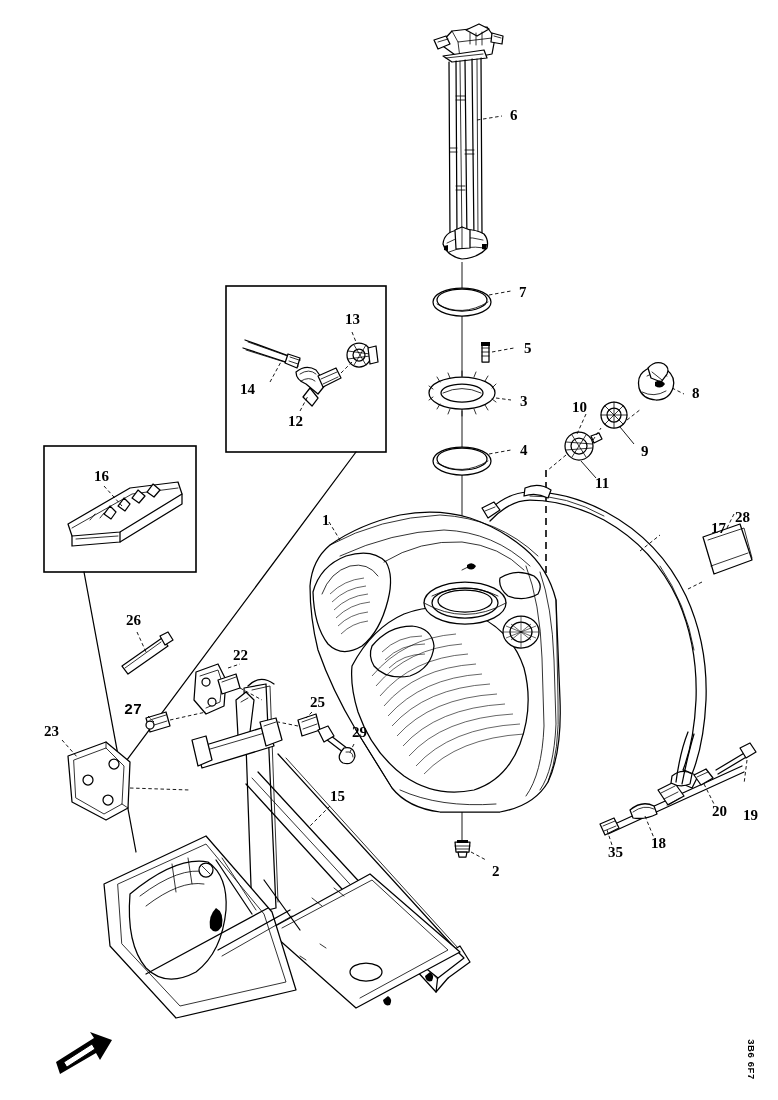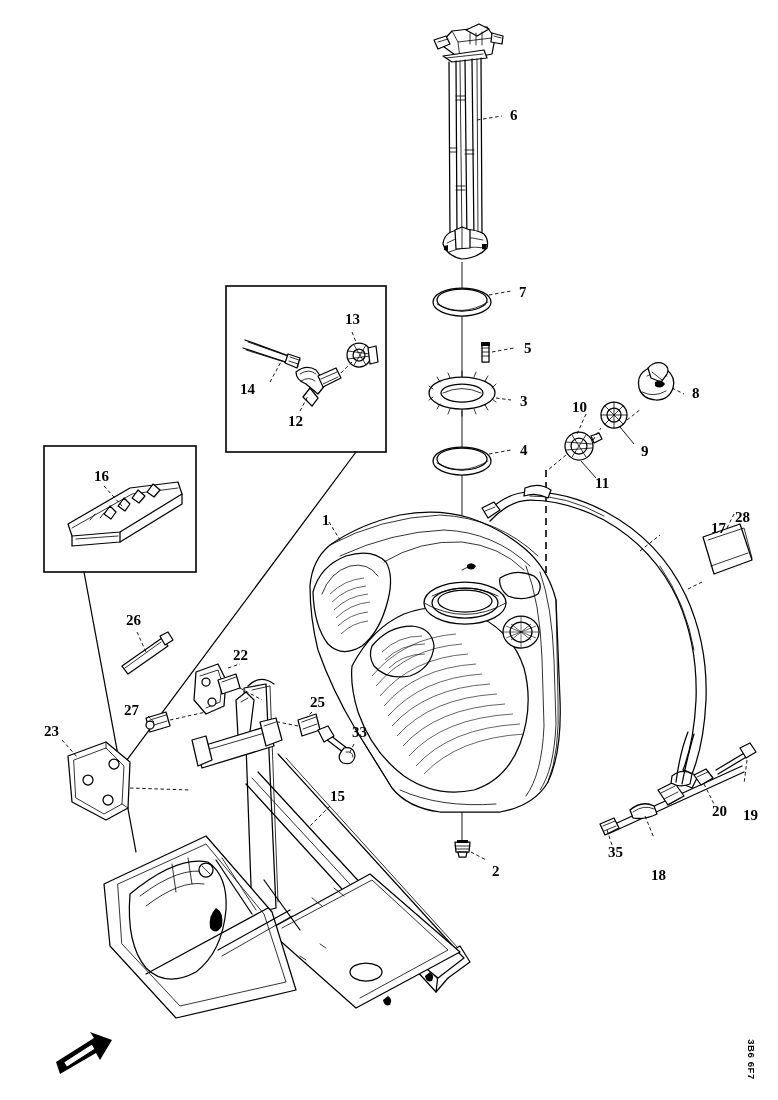--- a/index.html
+++ b/index.html
@@ -448,29 +448,29 @@
   <div class="lbl" style="left:692px;top:386px;">8</div>
   <div class="lbl" style="left:641px;top:444px;">9</div>
   <div class="lbl" style="left:572px;top:400px;">10</div>
   <div class="lbl" style="left:595px;top:476px;">11</div>
   <div class="lbl" style="left:288px;top:414px;">12</div>
   <div class="lbl" style="left:345px;top:312px;">13</div>
   <div class="lbl" style="left:240px;top:382px;">14</div>
   <div class="lbl" style="left:330px;top:789px;">15</div>
   <div class="lbl" style="left:94px;top:469px;">16</div>
   <div class="lbl" style="left:665px;top:521px;margin-left:46px;">17</div>
-  <div class="lbl" style="left:651px;top:836px;margin-top:32px;">18</div>
+  <div class="lbl" style="left:651px;top:836px;">18</div>
   <div class="lbl" style="left:743px;top:808px;">19</div>
   <div class="lbl" style="left:712px;top:804px;">20</div>
   <div class="lbl" style="left:608px;top:845px;">35</div>
   <div class="lbl" style="left:233px;top:648px;">22</div>
   <div class="lbl" style="left:44px;top:724px;">23</div>
-  <div class="lbl" style="left:352px;top:725px;">33</div>
+  <div class="lbl" style="left:352px;top:725px;">29</div>
   <div class="lbl" style="left:310px;top:695px;text-align:right;">25</div>
   <div class="lbl" style="left:126px;top:613px;">26</div>
-  <div class="lbl" style="left:124px;top:703px;">27</div>
+  <div class="lbl" style="left:124px;top:703px;font-family:Liberation Mono, monospace;">27</div>
   <div class="lbl" style="left:735px;top:510px;">28</div>
 
   <div class="codewrap">
     <span>3B6 6F7</span>
   </div>
 
 </div>
 
 </body></html>

